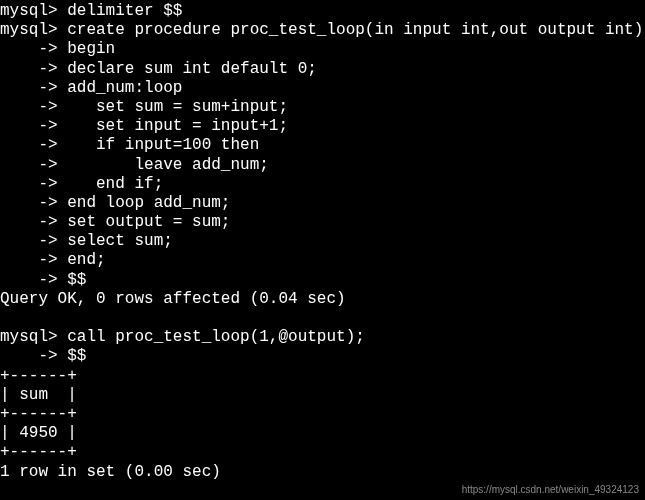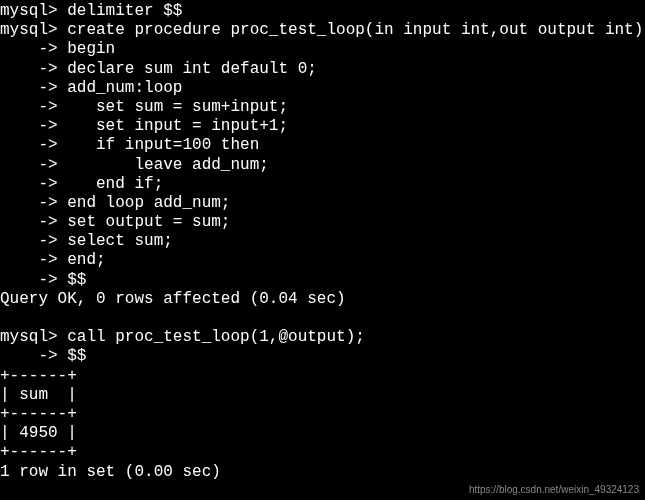--- a/index.html
+++ b/index.html
@@ -27,13 +27,13 @@
     font-size: 10px;
     color: #888;
     font-family: Arial, sans-serif;
   }
 </style>
 </head>
 <body>
 
 <div class="terminal" id="term"><span class="line">mysql&gt; delimiter $$</span><span class="line">mysql&gt; create procedure proc_test_loop(in input int,out output int)</span><span class="line">    -&gt; begin</span><span class="line">    -&gt; declare sum int default 0;</span><span class="line">    -&gt; add_num:loop</span><span class="line">    -&gt;    set sum = sum+input;</span><span class="line">    -&gt;    set input = input+1;</span><span class="line">    -&gt;    if input=100 then</span><span class="line">    -&gt;        leave add_num;</span><span class="line">    -&gt;    end if;</span><span class="line">    -&gt; end loop add_num;</span><span class="line">    -&gt; set output = sum;</span><span class="line">    -&gt; select sum;</span><span class="line">    -&gt; end;</span><span class="line">    -&gt; $$</span><span class="line">Query OK, 0 rows affected (0.04 sec)</span><span class="line">&nbsp;</span><span class="line">mysql&gt; call proc_test_loop(1,@output);</span><span class="line">    -&gt; $$</span><span class="line">+------+</span><span class="line">| sum  |</span><span class="line">+------+</span><span class="line">| 4950 |</span><span class="line">+------+</span><span class="line">1 row in set (0.00 sec)</span></div>
 
-<div class="watermark">https://blog.csdn.net/weixin_49324123</div>
+<div class="watermark">https://mysql.csdn.net/weixin_49324123</div>
 
 </body></html>

